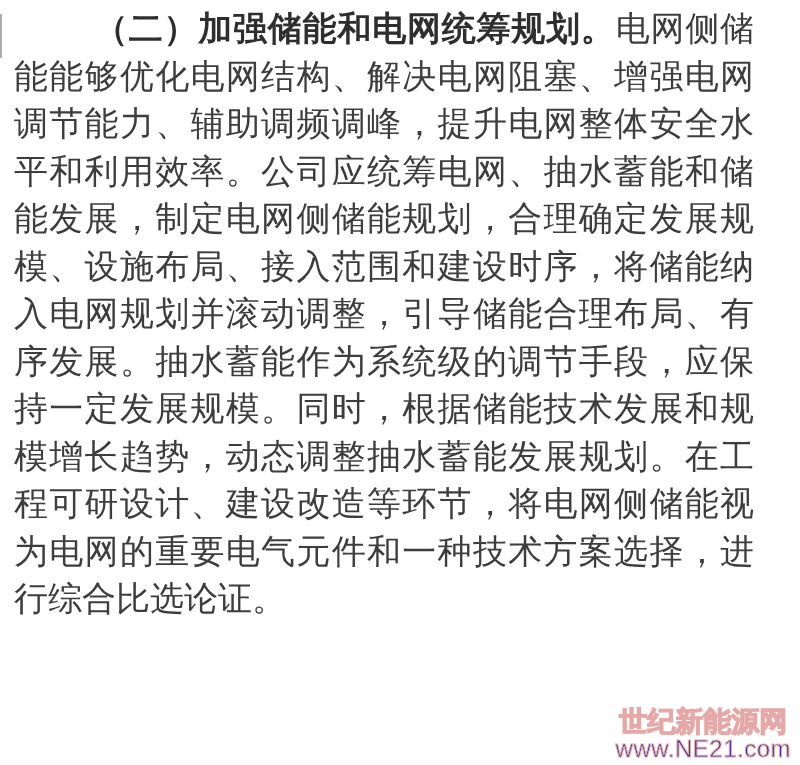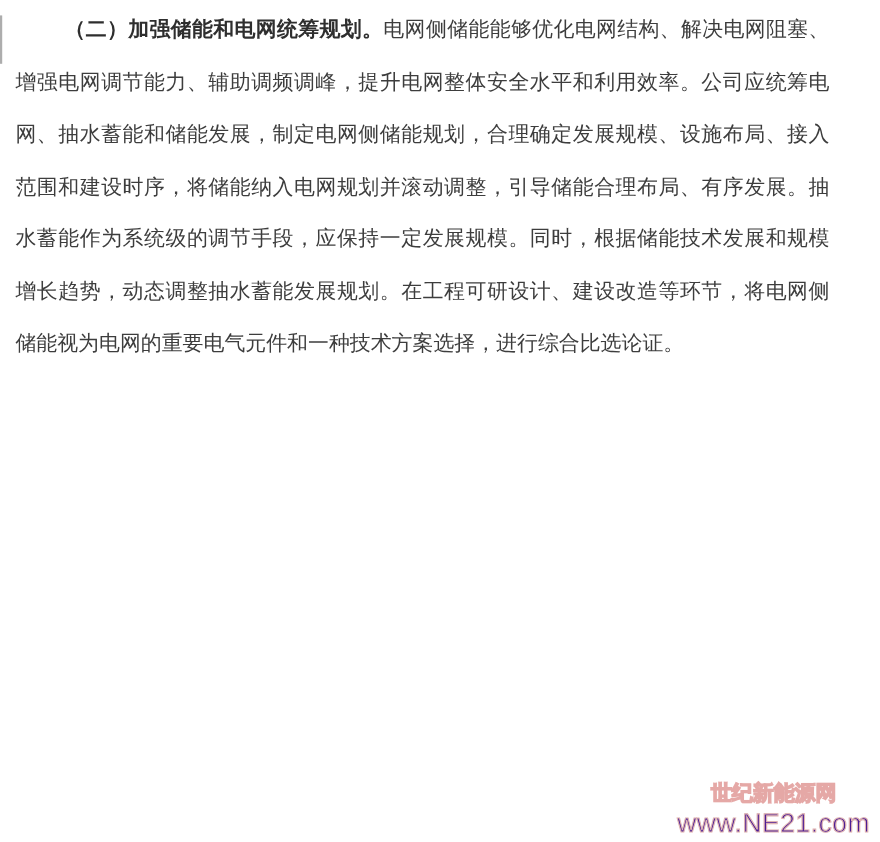--- a/index.html
+++ b/index.html
@@ -16,24 +16,23 @@
   }
   .doc {
     position: absolute;
     top: 0;
     left: 0;
     width: 776px;
     height: 765px;
     padding: 5px 22px 0 14px;
     box-sizing: border-box;
     color: #3d3d3d;
-    font-size: 19px;
+    font-size: 34px;
     line-height: 47.5px;
     text-align: justify;
-    font-family: Liberation Mono, monospace;
   }
   .para {
     margin: 0;
     padding: 0;
     text-indent: 2.35em;
   }
   .para .lead {
     font-weight: 700;
     color: #2e2e2e;
   }
@@ -53,21 +52,21 @@
   .watermark {
     position: absolute;
     right: 9px;
     bottom: 4px;
     text-align: center;
     pointer-events: none;
     user-select: none;
   }
   .wm-name {
     font-family: "Liberation Sans", "DejaVu Sans", sans-serif;
-    font-size: 19px;
+    font-size: 28px;
     font-weight: 700;
     letter-spacing: 0px;
     line-height: 28px;
     color: #ffffff;
     -webkit-text-stroke: 1.2px #e5a8a6;
     text-shadow: 0 0 1px #eebcba;
   }
   .wm-url {
     font-family: "Liberation Sans", "DejaVu Sans", sans-serif;
     font-size: 24px;

